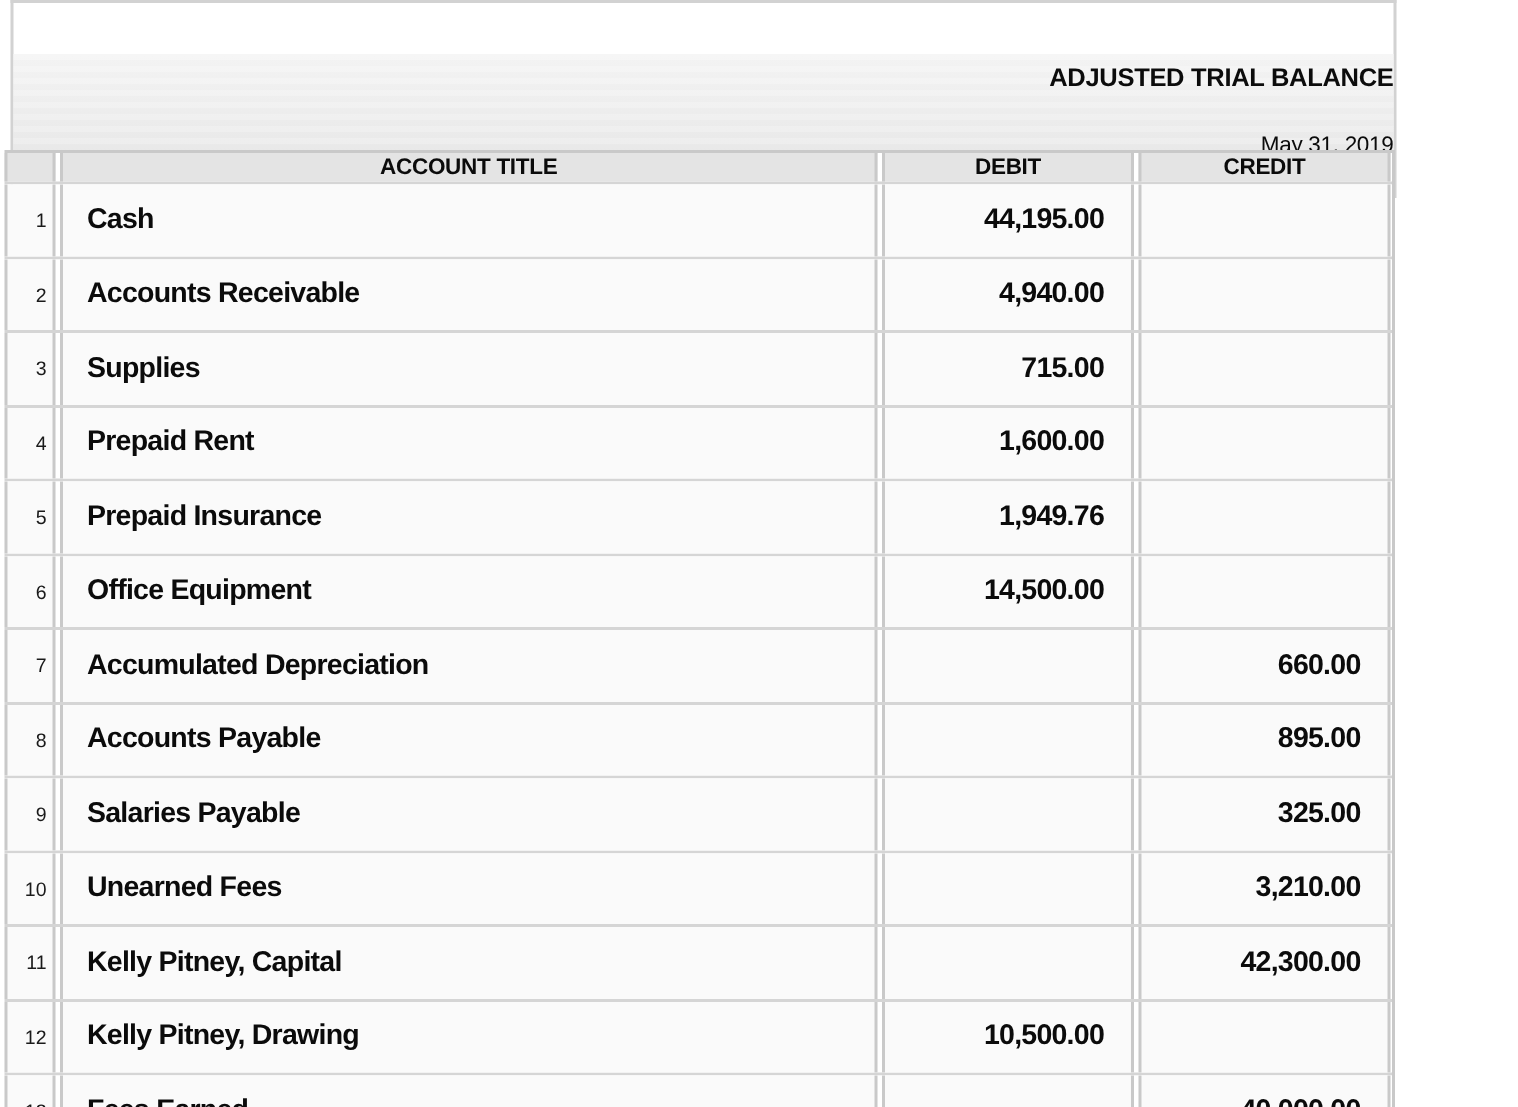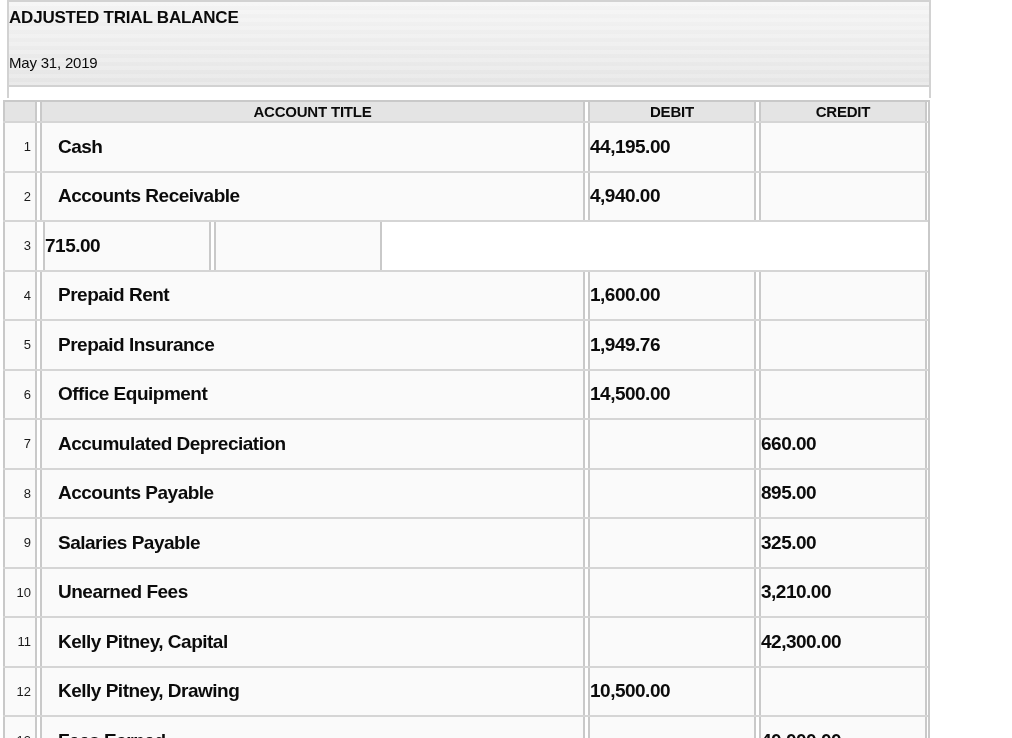--- a/index.html
+++ b/index.html
@@ -19,21 +19,22 @@
     width: 924px;
     border: 2px solid #d2d2d2;
     border-bottom: none;
   }
   .title-zone {
     height: 85px;
     border-bottom: 2px solid #d2d2d2;
     background:
       linear-gradient(rgba(255,255,255,0.45), rgba(0,0,0,0.02)),
       repeating-linear-gradient(180deg, #efefef 0 4px, #eaeaea 4px 8px);
-    text-align: left;
+    text-align: right;
+    margin-top: 34px;
   }
   .sheet-title {
     padding-top: 6px;
     font-size: 17px;
     font-weight: bold;
     letter-spacing: -0.2px;
   }
   .sheet-date {
     padding-top: 26px;
     font-size: 15px;
@@ -62,21 +63,21 @@
 
   .cell {
     border-left: 2px solid #c9c9c9;
     border-right: 2px solid #c9c9c9;
     display: flex;
     align-items: center;
     overflow: hidden;
   }
   .c-num    { width: 34px;  justify-content: flex-end; padding-right: 4px; margin-right: 3px; }
   .c-title  { flex: 1;      justify-content: flex-start; padding-left: 16px; }
-  .c-amount { width: 168px; justify-content: flex-start; padding-right: 18px; margin-left: 3px; }
+  .c-amount { width: 168px; justify-content: flex-end; padding-right: 18px; margin-left: 3px; }
   .c-credit { margin-right: 1px; }
 
   .row.header .cell { background: #e4e4e4; justify-content: center; padding: 0; }
   .row.data   .cell { background: #fafafa; }
 
   .row.header .cell span {
     font-size: 15px;
     font-weight: bold;
     letter-spacing: -0.2px;
   }
@@ -147,20 +148,23 @@
       </div>
       <div class="cell c-amount c-credit">
         <span></span>
       </div>
     </div>
 
     <div class="row data">
       <div class="cell c-num">
         <span>3</span>
       </div>
+      <div class="cell c-title">
+        <span>Supplies</span>
+      </div>
       <div class="cell c-amount">
         <span>715.00</span>
       </div>
       <div class="cell c-amount c-credit">
         <span></span>
       </div>
     </div>
 
     <div class="row data">
       <div class="cell c-num">

